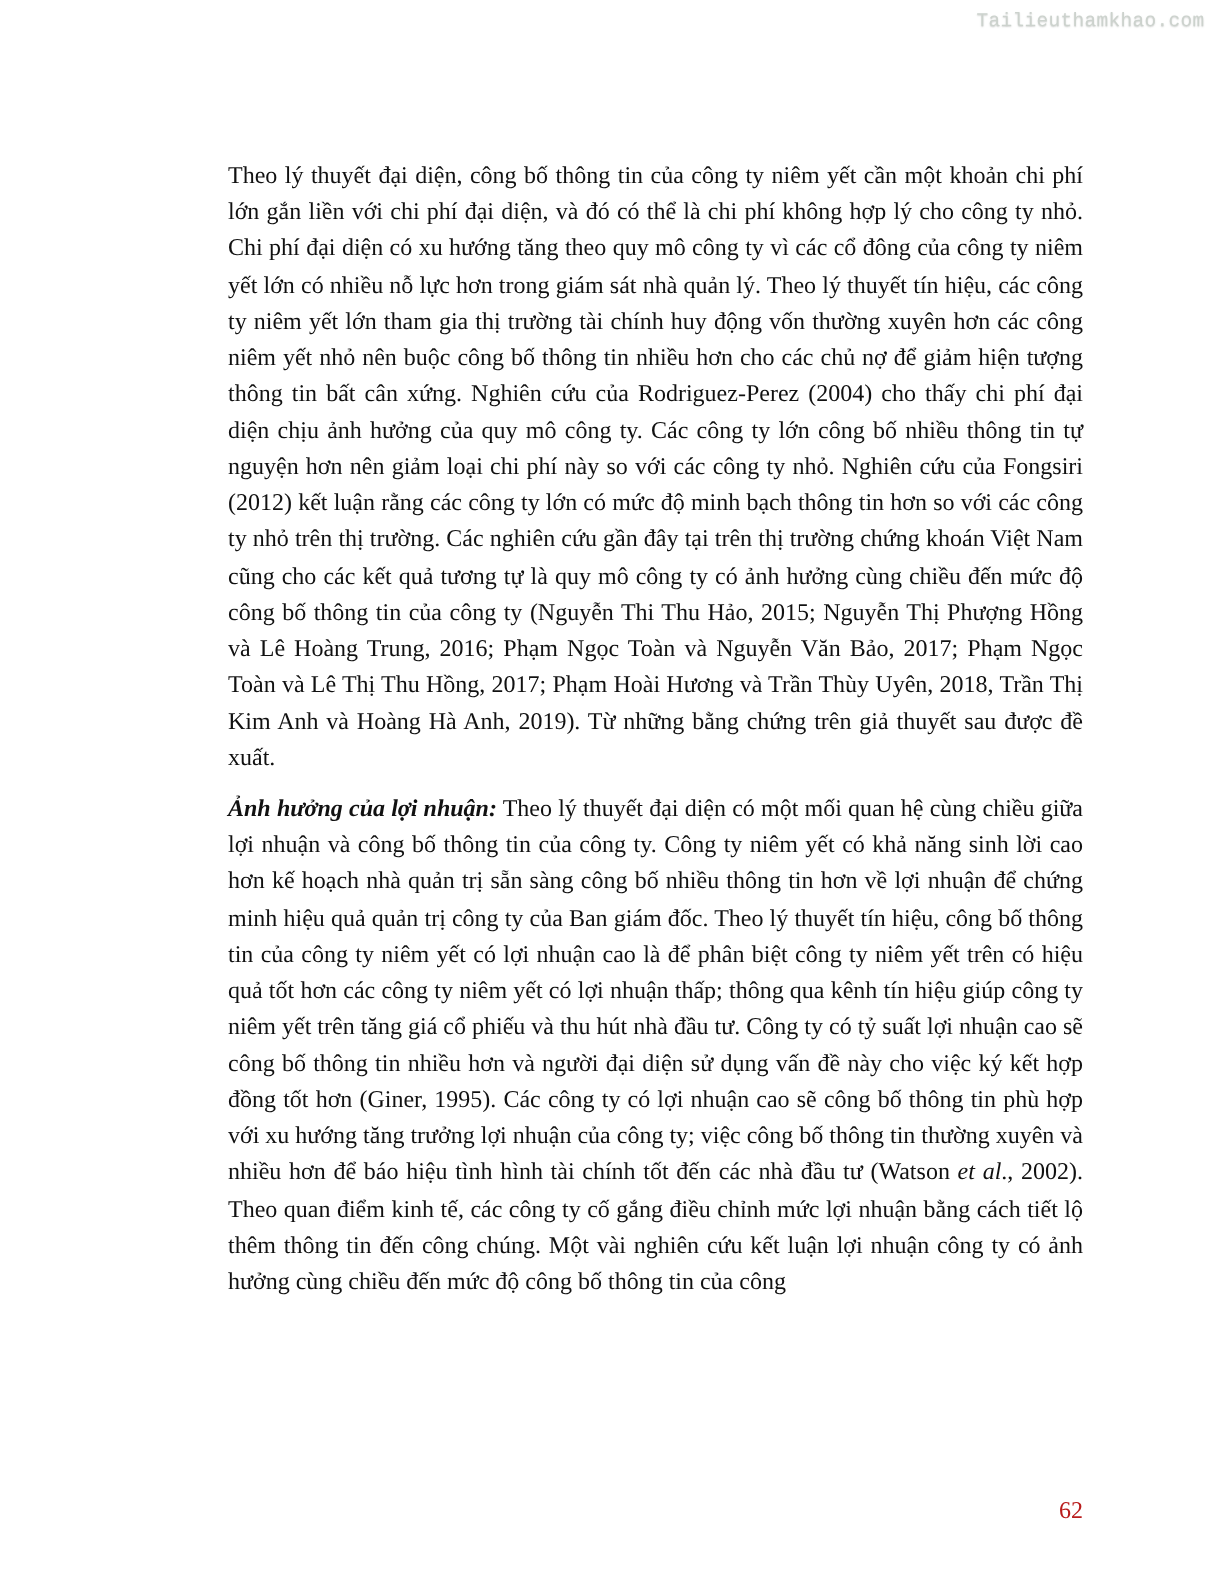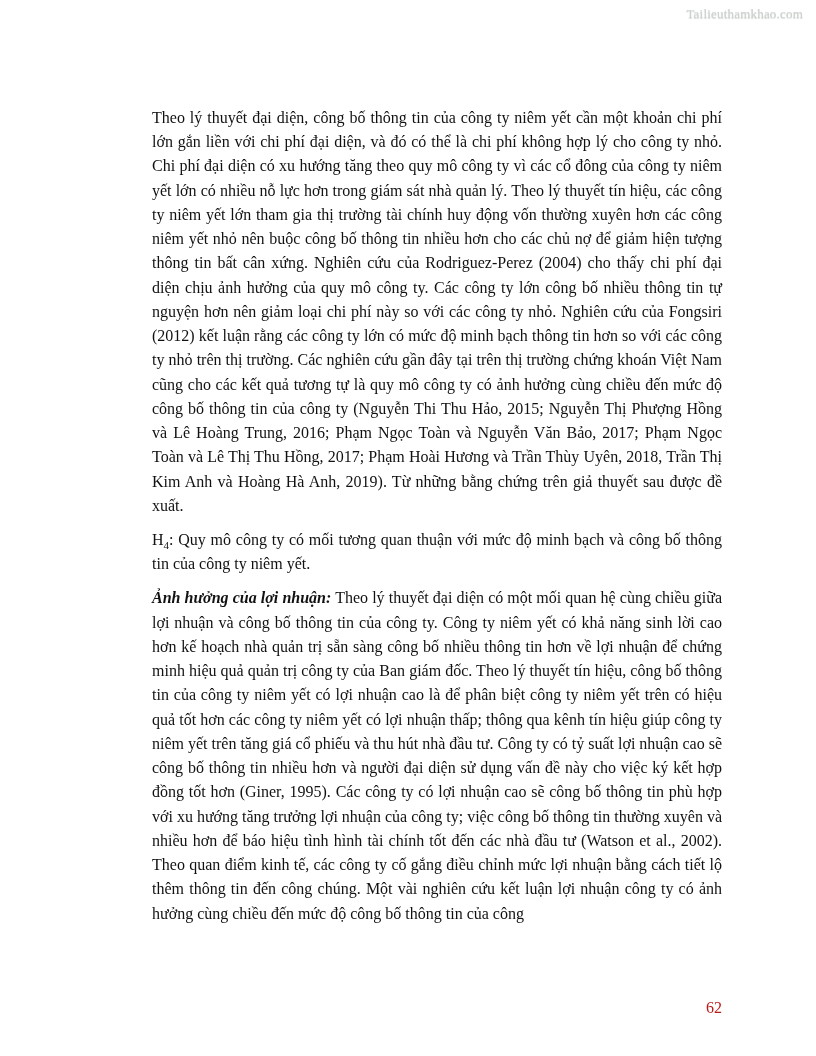--- a/index.html
+++ b/index.html
@@ -13,21 +13,21 @@
     height: 1056px;
     background: #ffffff;
     overflow: hidden;
     font-family: "Liberation Serif", "DejaVu Serif", serif;
     color: #111111;
   }
   .watermark {
     position: absolute;
     top: 6px;
     right: 13px;
-    font-family: Liberation Serif, serif;
+    font-family: Liberation Mono, monospace;
     font-size: 13px;
     color: #ccd2cd;
     text-shadow: 0 1px 1px rgba(120,125,120,0.35);
     letter-spacing: 0.2px;
   }
   .content {
     position: absolute;
     left: 152px;
     top: 106px;
     width: 570px;
@@ -41,20 +41,21 @@
   }
   .run-normal {
     font-weight: normal;
     font-style: normal;
   }
   .run-bold-italic {
     font-weight: bold;
     font-style: italic;
   }
   .run-italic {
+    font-style: italic;
   }
   sub.run-sub {
     font-size: 11px;
     line-height: 0;
   }
   .page-number {
     position: absolute;
     right: 94px;
     top: 999px;
     font-size: 16px;
@@ -62,18 +63,17 @@
   }
 </style>
 </head>
 <body>
 
 <div class="page">
   <div class="watermark">Tailieuthamkhao.com</div>
 
   <div class="content">
       <p><span class="run-normal">Theo lý thuyết đại diện, công bố thông tin của công ty niêm yết cần một khoản chi phí lớn gắn liền với chi phí đại diện, và đó có thể là chi phí không hợp lý cho công ty nhỏ. Chi phí đại diện có xu hướng tăng theo quy mô công ty vì các cổ đông của công ty niêm yết lớn có nhiều nỗ lực hơn trong giám sát nhà quản lý. Theo lý thuyết tín hiệu, các công ty niêm yết lớn tham gia thị trường tài chính huy động vốn thường xuyên hơn các công niêm yết nhỏ nên buộc công bố thông tin nhiều hơn cho các chủ nợ để giảm hiện tượng thông tin bất cân xứng. Nghiên cứu của Rodriguez-Perez (2004) cho thấy chi phí đại diện chịu ảnh hưởng của quy mô công ty. Các công ty lớn công bố nhiều thông tin tự nguyện hơn nên giảm loại chi phí này so với các công ty nhỏ. Nghiên cứu của Fongsiri (2012) kết luận rằng các công ty lớn có mức độ minh bạch thông tin hơn so với các công ty nhỏ trên thị trường. Các nghiên cứu gần đây tại trên thị trường chứng khoán Việt Nam cũng cho các kết quả tương tự là quy mô công ty có ảnh hưởng cùng chiều đến mức độ công bố thông tin của công ty (Nguyễn Thi Thu Hảo, 2015; Nguyễn Thị Phượng Hồng và Lê Hoàng Trung, 2016; Phạm Ngọc Toàn và Nguyễn Văn Bảo, 2017; Phạm Ngọc Toàn và Lê Thị Thu Hồng, 2017; Phạm Hoài Hương và Trần Thùy Uyên, 2018, Trần Thị Kim Anh và Hoàng Hà Anh, 2019). Từ những bằng chứng trên giả thuyết sau được đề xuất.</span></p>
-      <p><span class="run-normal">H</span><sub class="run-sub">4</sub><span class="run-normal">: Quy mô công ty có mối tương quan thuận với mức độ minh bạch và công bố thông tin của công ty niêm yết.</span></p>
       <p><span class="run-bold-italic">Ảnh hưởng của lợi nhuận:</span><span class="run-normal"> Theo lý thuyết đại diện có một mối quan hệ cùng chiều giữa lợi nhuận và công bố thông tin của công ty. Công ty niêm yết có khả năng sinh lời cao hơn kế hoạch nhà quản trị sẵn sàng công bố nhiều thông tin hơn về lợi nhuận để chứng minh hiệu quả quản trị công ty của Ban giám đốc. Theo lý thuyết tín hiệu, công bố thông tin của công ty niêm yết có lợi nhuận cao là để phân biệt công ty niêm yết trên có hiệu quả tốt hơn các công ty niêm yết có lợi nhuận thấp; thông qua kênh tín hiệu giúp công ty niêm yết trên tăng giá cổ phiếu và thu hút nhà đầu tư. Công ty có tỷ suất lợi nhuận cao sẽ công bố thông tin nhiều hơn và người đại diện sử dụng vấn đề này cho việc ký kết hợp đồng tốt hơn (Giner, 1995). Các công ty có lợi nhuận cao sẽ công bố thông tin phù hợp với xu hướng tăng trưởng lợi nhuận của công ty; việc công bố thông tin thường xuyên và nhiều hơn để báo hiệu tình hình tài chính tốt đến các nhà đầu tư (Watson </span><span class="run-italic">et al</span><span class="run-normal">., 2002). Theo quan điểm kinh tế, các công ty cố gắng điều chỉnh mức lợi nhuận bằng cách tiết lộ thêm thông tin đến công chúng. Một vài nghiên cứu kết luận lợi nhuận công ty có ảnh hưởng cùng chiều đến mức độ công bố thông tin của công</span></p>
     </div>
 
   <div class="page-number">62</div>
 </div>
 
 </body></html>

